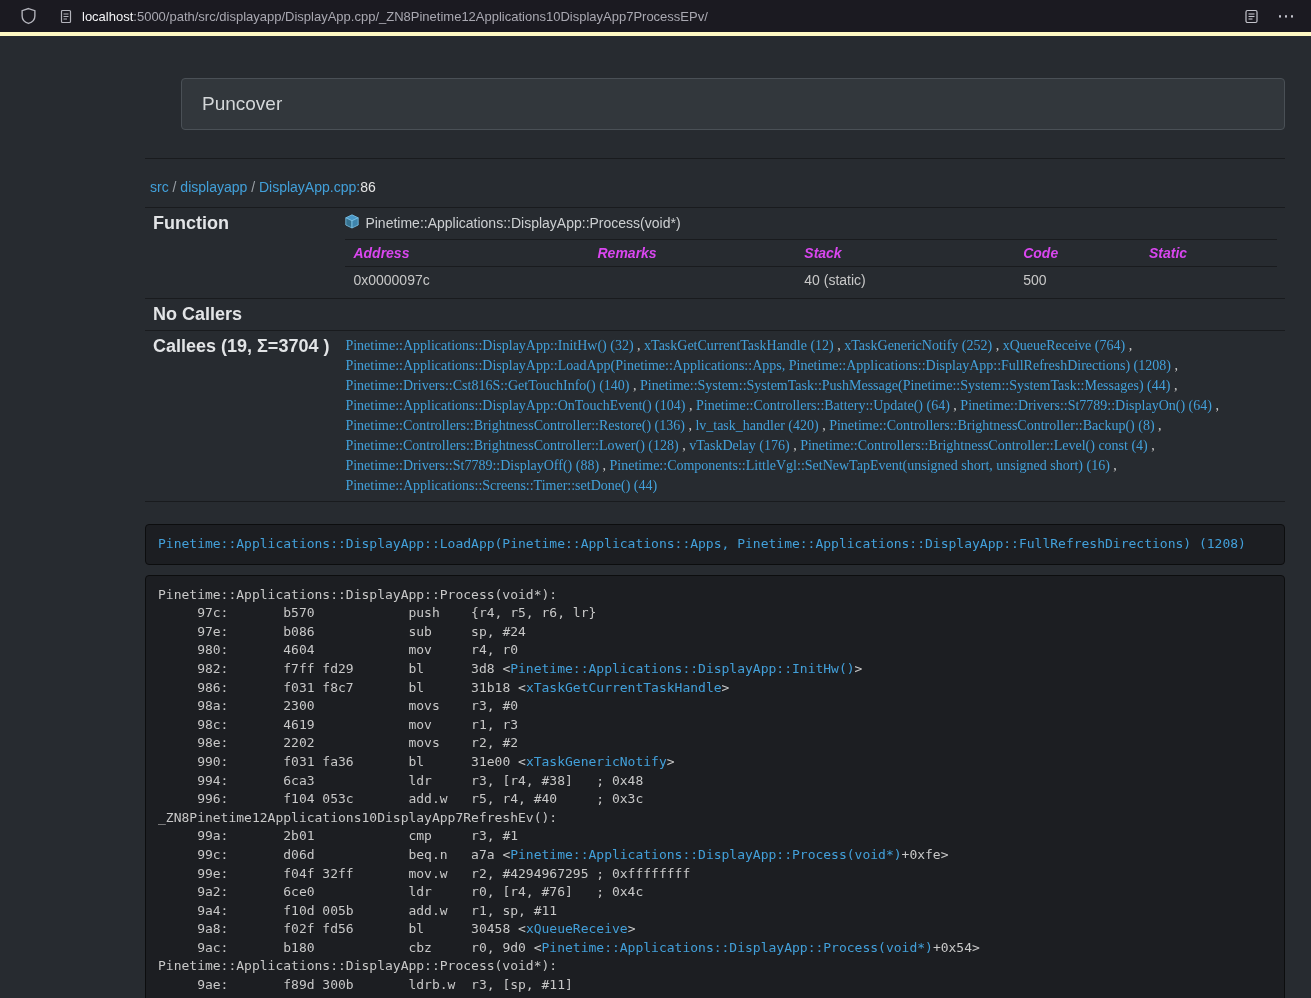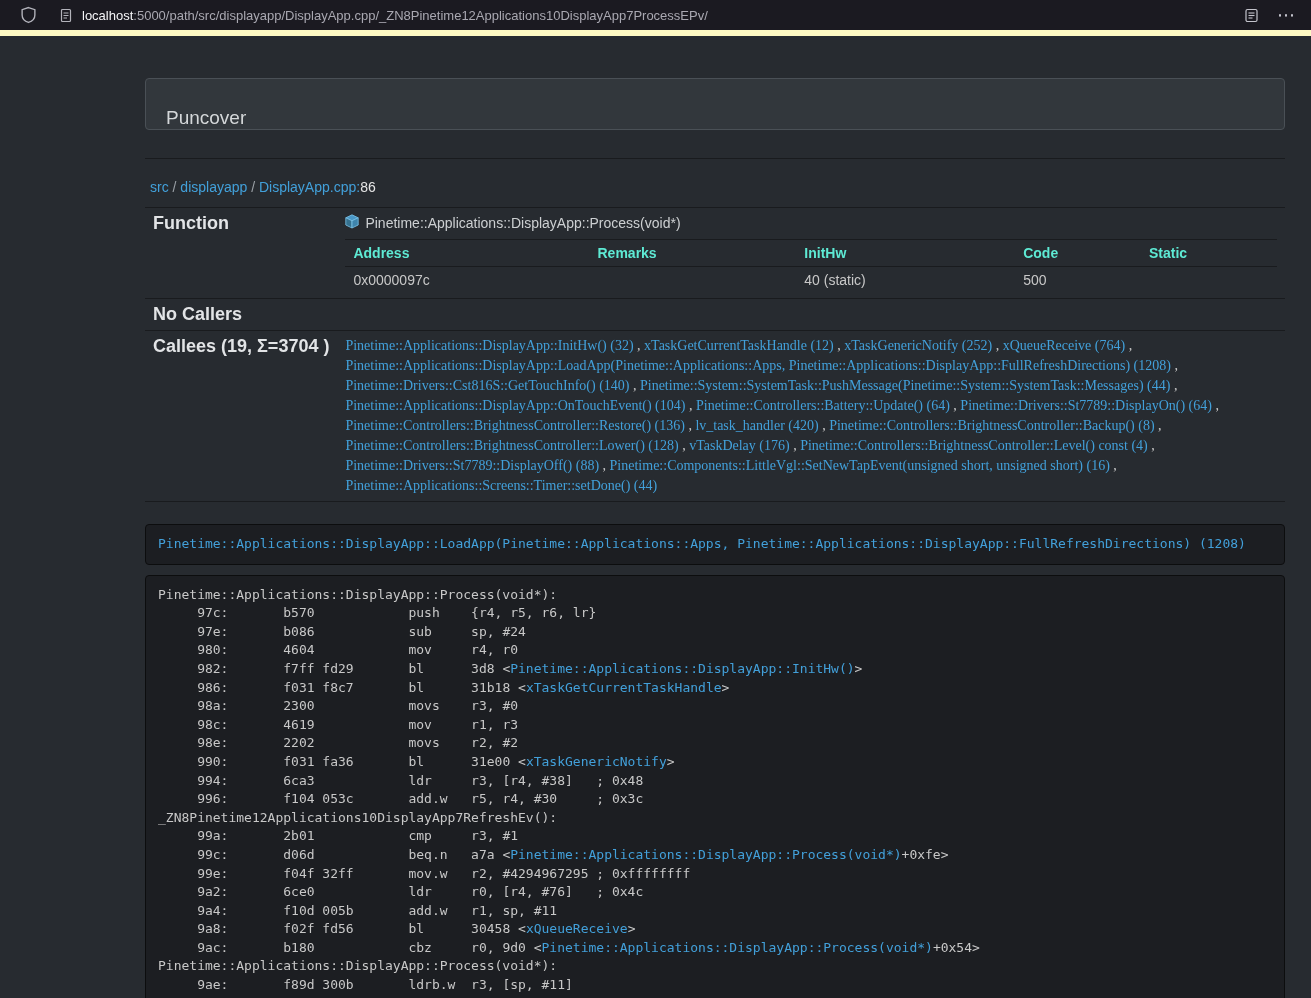--- a/index.html
+++ b/index.html
@@ -7,36 +7,36 @@
   html, body { margin:0; padding:0; }
   body {
     width:1311px; height:998px; overflow:hidden;
     background:#272b30; color:#c8c8c8;
     font-family:"Liberation Sans", sans-serif; font-size:14px;
   }
   a.lnk { color:#42a0da; text-decoration:none; cursor:pointer; }
 
   
   .chrome {
-    height:36px; background:#1b1a21; border-bottom:6px solid #fef9c3;
+    height:36px; background:#1b1a21; border-bottom:4px solid #fef9c3;
     display:flex; align-items:center; padding:0 14px;
   }
   .chrome .cicon { display:inline-flex; align-items:center; justify-content:center; }
   .url { margin-left:9px; font-size:13px; color:#a9a8b1; white-space:nowrap; overflow:hidden; }
   .url .domain { color:#f5f5f7; }
   .spacer { flex:1; }
   .menu-dots { color:#cfcfd8; font-size:18px; line-height:1; padding:0 2px; margin-left:16px; cursor:default; }
 
   
   .container { margin-left:145px; width:1140px; }
 
   .header-panel {
     margin-top:42px; height:52px; padding:0 20px;
     background:#32373c; border:1px solid #4a5056; border-radius:4px;
-    display:flex; align-items:flex-end;
+    display:flex; align-items:center;margin-left:36px;
   }
   .header-panel h1 { margin:0; font-size:19px; font-weight:normal; color:#d4d7d9; }
 
   hr.sep { border:0; border-top:1px solid #191b1e; margin:28px 0 20px; }
 
   .breadcrumb { margin:0 0 12px 5px; font-size:14px; color:#9aa0a6; }
   .breadcrumb .bsep { color:#9aa0a6; }
   .breadcrumb .bsuffix { color:#e5e5e5; }
 
   
@@ -46,21 +46,21 @@
     border-top:1px solid #191b1e; padding:5px 8px; vertical-align:top; text-align:left;
   }
   th.rowlabel { width:145px; font-weight:bold; color:#e2e4e6; white-space:nowrap; font-size:18px; }
 
   .fn-name { display:flex; align-items:center; gap:6px; padding:1px 0 3px; color:#cdd0d2; }
 
   table.metrics { width:100%; border-collapse:collapse; margin-top:4px; }
   table.metrics th, table.metrics td {
     border-top:1px solid #191b1e; padding:5px 8px; text-align:left;
   }
-  table.metrics th { font-weight:bold; color:#5eead4; }
+  table.metrics th { font-weight:bold; color:#d946ef;font-style:italic; }
   table.metrics td { color:#c8c8c8; }
   table.metrics th:nth-child(1), table.metrics td:nth-child(1) { width:26.2%; }
   table.metrics th:nth-child(2), table.metrics td:nth-child(2) { width:22.2%; }
   table.metrics th:nth-child(3), table.metrics td:nth-child(3) { width:23.5%; }
   table.metrics th:nth-child(4), table.metrics td:nth-child(4) { width:13.5%;margin-top:40px; }
   table.metrics th:nth-child(5), table.metrics td:nth-child(5) { width:14.6%; }
 
   td.callees { line-height:20px;font-family:Liberation Serif, serif; }
   td.callees .csep { color:#c8c8c8; }
 
@@ -129,21 +129,21 @@
                 <polygon points="13.2,3.8 13.2,11 7,14 7,6.8" fill="#3f85ad" stroke="#7cc4e8" stroke-width="0.8"></polygon>
               </svg>
             </span>
             <span>Pinetime::Applications::DisplayApp::Process(void*)</span>
           </div>
           <table class="metrics">
             <tbody>
               <tr>
                   <th>Address</th>
                   <th>Remarks</th>
-                  <th>InitHw</th>
+                  <th>Stack</th>
                   <th>Code</th>
                   <th>Static</th>
                 </tr>
               <tr>
                   <td>0x0000097c</td>
                   <td></td>
                   <td>40 (static)</td>
                   <td>500</td>
                   <td></td>
                 </tr>
@@ -170,21 +170,21 @@
         <div class="dline">     97c:	b570      	push	{r4, r5, r6, lr}</div>
         <div class="dline">     97e:	b086      	sub	sp, #24</div>
         <div class="dline">     980:	4604      	mov	r4, r0</div>
         <div class="dline">     982:	f7ff fd29 	bl	3d8 &lt;<a class="lnk" href="#">Pinetime::Applications::DisplayApp::InitHw()</a>&gt;</div>
         <div class="dline">     986:	f031 f8c7 	bl	31b18 &lt;<a class="lnk" href="#">xTaskGetCurrentTaskHandle</a>&gt;</div>
         <div class="dline">     98a:	2300      	movs	r3, #0</div>
         <div class="dline">     98c:	4619      	mov	r1, r3</div>
         <div class="dline">     98e:	2202      	movs	r2, #2</div>
         <div class="dline">     990:	f031 fa36 	bl	31e00 &lt;<a class="lnk" href="#">xTaskGenericNotify</a>&gt;</div>
         <div class="dline">     994:	6ca3      	ldr	r3, [r4, #38]	; 0x48</div>
-        <div class="dline">     996:	f104 053c 	add.w	r5, r4, #30	; 0x3c</div>
+        <div class="dline">     996:	f104 053c 	add.w	r5, r4, #40	; 0x3c</div>
         <div class="dline">_ZN8Pinetime12Applications10DisplayApp7RefreshEv():</div>
         <div class="dline">     99a:	2b01      	cmp	r3, #1</div>
         <div class="dline">     99c:	d06d      	beq.n	a7a &lt;<a class="lnk" href="#">Pinetime::Applications::DisplayApp::Process(void*)</a>+0xfe&gt;</div>
         <div class="dline">     99e:	f04f 32ff 	mov.w	r2, #4294967295	; 0xffffffff</div>
         <div class="dline">     9a2:	6ce0      	ldr	r0, [r4, #76]	; 0x4c</div>
         <div class="dline">     9a4:	f10d 005b 	add.w	r1, sp, #11</div>
         <div class="dline">     9a8:	f02f fd56 	bl	30458 &lt;<a class="lnk" href="#">xQueueReceive</a>&gt;</div>
         <div class="dline">     9ac:	b180      	cbz	r0, 9d0 &lt;<a class="lnk" href="#">Pinetime::Applications::DisplayApp::Process(void*)</a>+0x54&gt;</div>
         <div class="dline">Pinetime::Applications::DisplayApp::Process(void*):</div>
         <div class="dline">     9ae:	f89d 300b 	ldrb.w	r3, [sp, #11]</div>

